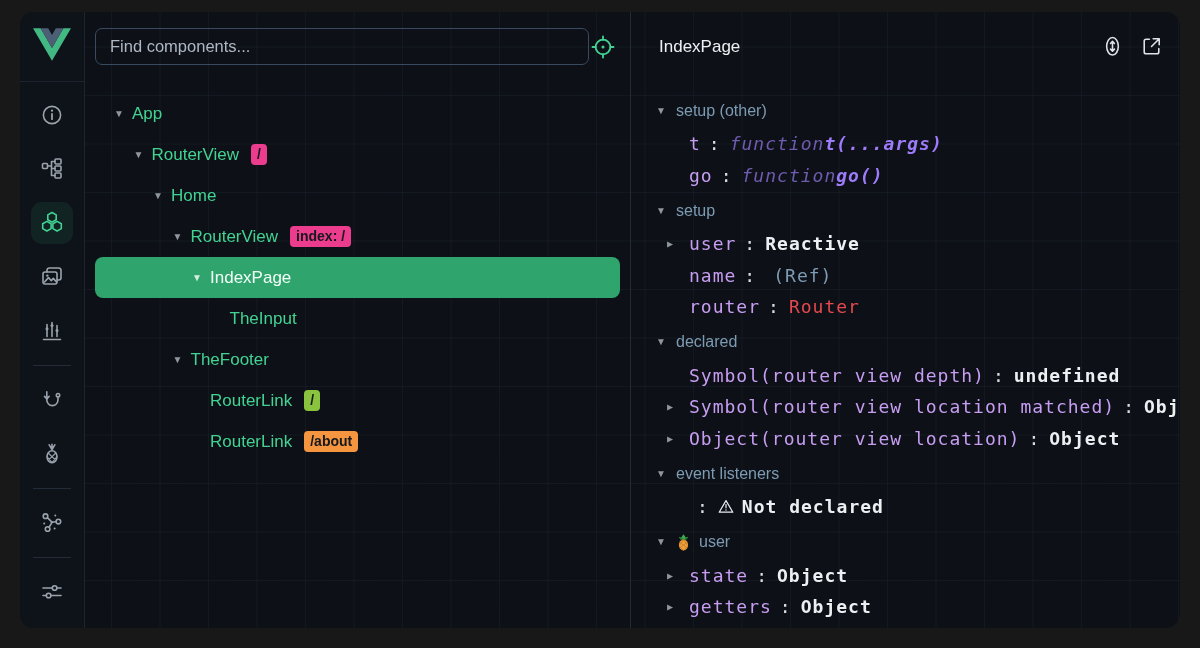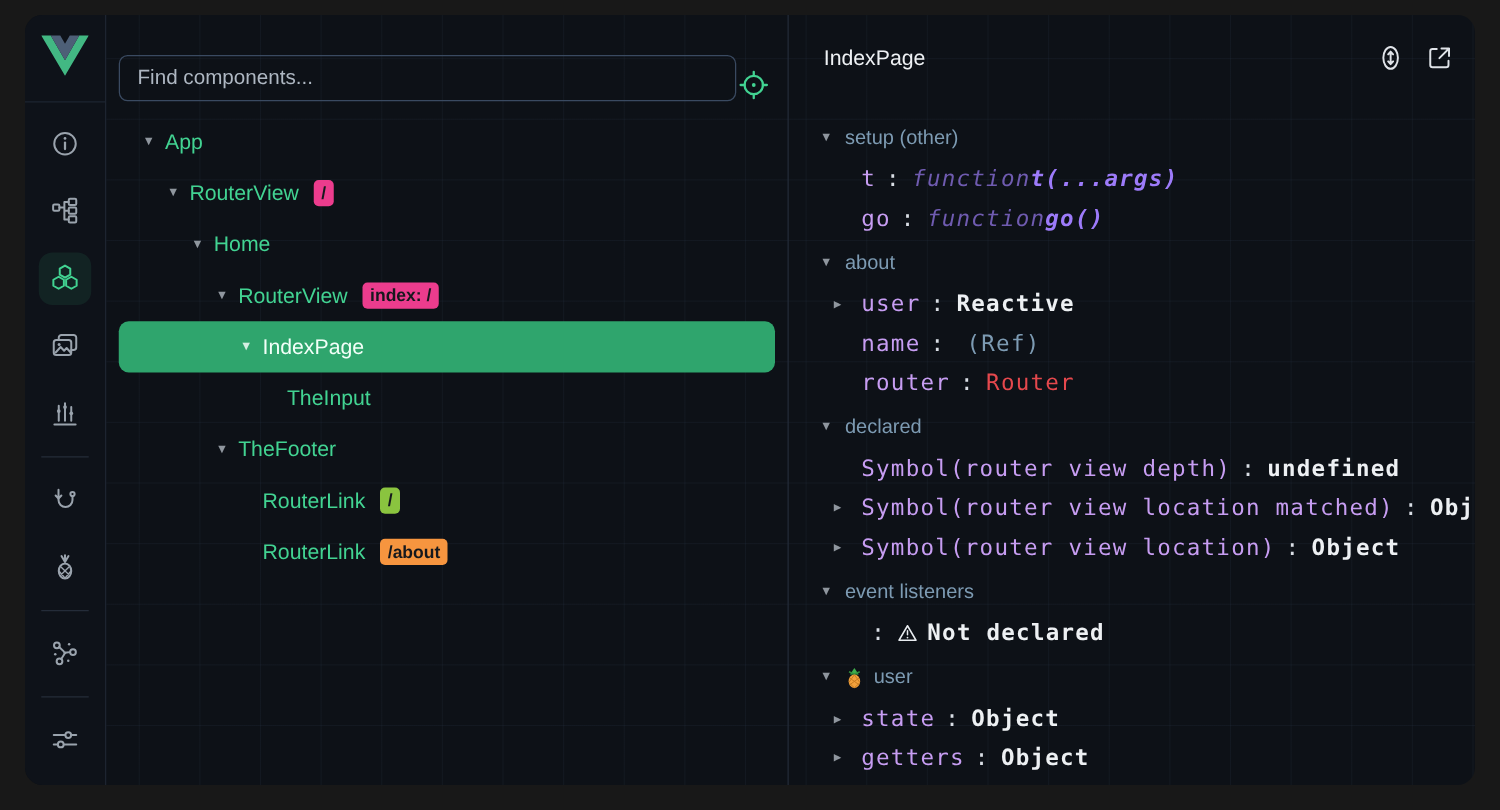--- a/index.html
+++ b/index.html
@@ -25,21 +25,21 @@
     border-bottom:1px solid #1d2430}
   .side-items{display:flex;flex-direction:column;align-items:center;padding-top:12px}
   .side-item{width:42px;height:42px;margin-bottom:12px;flex:none;
     display:flex;align-items:center;justify-content:center;
     background:none;border:none;border-radius:11px;padding:0;
     color:var(--icon-gray,#9aa3ad);cursor:pointer}
   .side-item.active{background:rgba(66,211,146,0.09);color:var(--vue-green,#42d392)}
   .side-div{width:38px;height:1px;background:#242c39;margin:1px 0 13px;flex:none}
   
   .tree-panel{position:absolute;left:65px;top:0;width:545px;height:100%}
-  .toolbar{height:69px;display:flex;align-items:flex-end;padding:0 14px 0 10px;gap:1px}
+  .toolbar{height:69px;display:flex;align-items:center;padding:0 14px 0 10px;gap:1px}
   .search-input{flex:1;height:37px;box-sizing:border-box;background:transparent;
     border:1px solid #3a4a61;border-radius:7px;color:#dfe5ec;font-size:16.5px;
     padding:0 14px;outline:none;font-family:inherit}
   .search-input::placeholder{color:var(--placeholder,#aeb7c2)}
   .target-btn{background:none;border:none;padding:0;width:26px;height:26px;flex:none;
     color:var(--vue-green,#42d392);cursor:pointer}
   .tree{padding-top:12px}
   .tree-row{height:41px;margin:0 10px;border-radius:8px;display:flex;align-items:center;
     font-size:17px;color:var(--vue-green,#42d392);cursor:pointer;box-sizing:border-box}
   .tree-row.selected{background:var(--selected-bg,#2fa56d);color:var(--selected-text,#f2fff8)}
@@ -262,21 +262,21 @@
           <span class="fn-sig">t(...args)</span>
         </div>
         <div class="insp-row">
           <span class="ikey">go</span>
           <span class="icolon">:</span>
           <span class="fn-kw">function</span>
           <span class="fn-sig">go()</span>
         </div>
         <div class="sec-header">
           <span class="tri">▼</span>
-          <span class="sh-label">about</span>
+          <span class="sh-label">setup</span>
         </div>
         <div class="insp-row">
           <span class="row-arrow">▶</span>
           <span class="ikey">user</span>
           <span class="icolon">:</span>
           <span class="v-plain">Reactive</span>
         </div>
         <div class="insp-row">
           <span class="ikey">name</span>
           <span class="icolon">:</span>
@@ -297,21 +297,21 @@
           <span class="v-plain">undefined</span>
         </div>
         <div class="insp-row">
           <span class="row-arrow">▶</span>
           <span class="ikey">Symbol(router view location matched)</span>
           <span class="icolon">:</span>
           <span class="v-plain">Object</span>
         </div>
         <div class="insp-row">
           <span class="row-arrow">▶</span>
-          <span class="ikey">Symbol(router view location)</span>
+          <span class="ikey">Object(router view location)</span>
           <span class="icolon">:</span>
           <span class="v-plain">Object</span>
         </div>
         <div class="sec-header">
           <span class="tri">▼</span>
           <span class="sh-label">event listeners</span>
         </div>
         <div class="insp-row">
           <span class="icolon">:</span>
           <span class="warn-ic">

